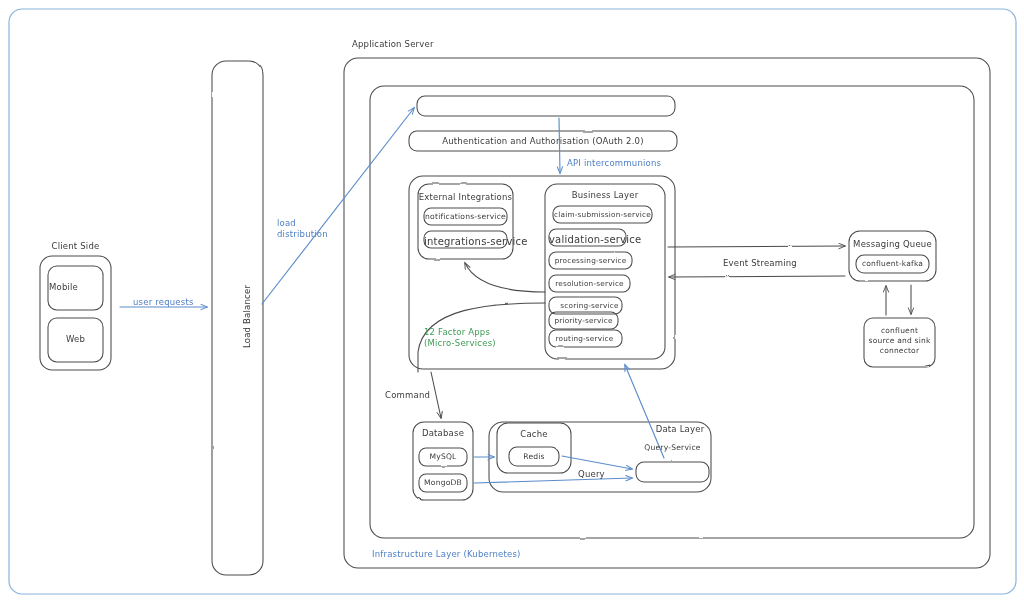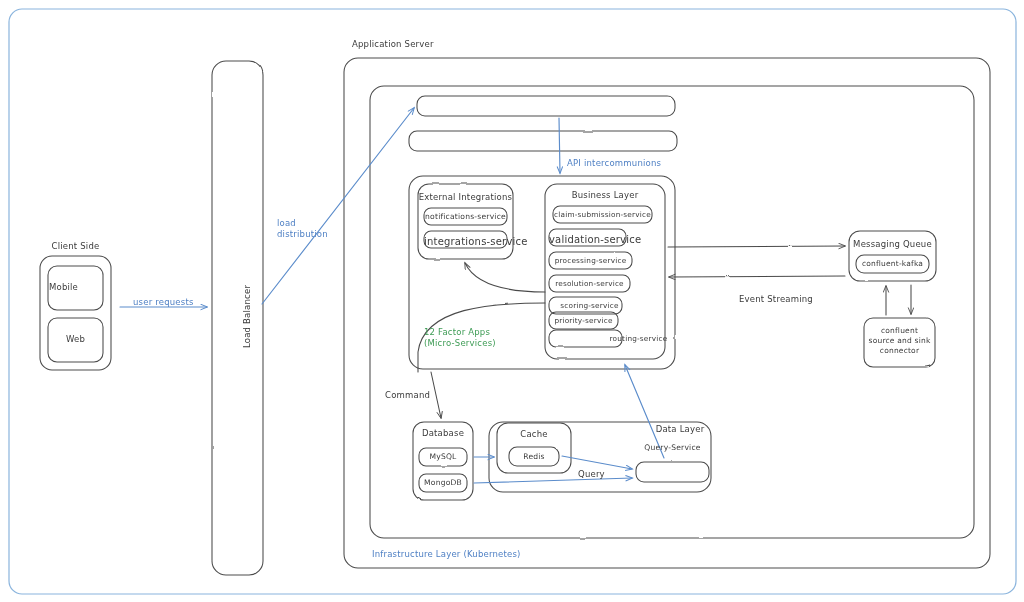--- a/index.html
+++ b/index.html
@@ -162,33 +162,34 @@
   </svg>
 
   <div class="lbl" style="left:352px;top:39px;font-size:8.5px;">Application Server</div>
 
   <div class="lbl ctr" style="left:40px;top:241px;width:71px;">Client Side</div>
   <div class="lbl ctr" style="left:48px;top:282px;width:31px;">Mobile</div>
   <div class="lbl ctr" style="left:48px;top:334px;width:55px;">Web</div>
 
   <div class="lbl vert" style="left:242px;top:348px;">Load Balancer</div>
 
+  <div class="lbl ctr" style="left:409px;top:136px;width:268px;">Authentication and Authorisation (OAuth 2.0)</div>
 
   <div class="lbl ctr" style="left:416px;top:192px;width:99px;">External Integrations</div>
   <div class="lbl ctr" style="left:424px;top:212px;width:83px;font-size:7.6px;">notifications-service</div>
   <div class="lbl ctr" style="left:424px;top:235px;width:90px;font-size:10px;">integrations-service</div>
 
   <div class="lbl ctr" style="left:545px;top:190px;width:120px;">Business Layer</div>
   <div class="lbl ctr" style="left:553px;top:210px;width:99px;font-size:7.3px;">claim-submission-service</div>
   <div class="lbl ctr" style="left:549px;top:233px;width:77px;font-size:10px;">validation-service</div>
   <div class="lbl ctr" style="left:549px;top:256px;width:83px;font-size:7.3px;">processing-service</div>
   <div class="lbl ctr" style="left:549px;top:279px;width:81px;font-size:7.3px;">resolution-service</div>
   <div class="lbl ctr" style="left:549px;top:301px;width:81px;font-size:7.3px;">scoring-service</div>
   <div class="lbl ctr" style="left:549px;top:316px;width:69px;font-size:7.3px;">priority-service</div>
-  <div class="lbl ctr" style="left:574px;top:334px;width:73px;font-size:7.3px;padding-left:28px;">routing-service</div>
+  <div class="lbl ctr" style="left:520px;top:334px;width:73px;font-size:7.3px;padding-left:28px;">routing-service</div>
 
   <div class="lbl ctr" style="left:849px;top:239px;width:87px;">Messaging Queue</div>
   <div class="lbl ctr" style="left:856px;top:259px;width:73px;font-size:7.5px;">confluent-kafka</div>
   <div class="lbl ctr" style="left:864px;top:326px;width:71px;font-size:7.5px;">confluent
 source and sink
 connector</div>
 
   <div class="lbl ctr" style="left:645px;top:424px;width:70px;">Data Layer</div>
   <div class="lbl ctr" style="left:413px;top:428px;width:60px;">Database</div>
   <div class="lbl ctr" style="left:419px;top:452px;width:48px;font-size:7.6px;">MySQL</div>
@@ -196,18 +197,18 @@
   <div class="lbl ctr" style="left:497px;top:429px;width:74px;">Cache</div>
   <div class="lbl ctr" style="left:509px;top:452px;width:50px;font-size:7.6px;">Redis</div>
   <div class="lbl ctr" style="left:636px;top:443px;width:73px;font-size:7.6px;">Query-Service</div>
 
   <div class="lbl blue" style="left:133px;top:297px;">user requests</div>
   <div class="lbl blue" style="left:277px;top:218px;">load
 distribution</div>
   <div class="lbl blue" style="left:567px;top:158px;">API intercommunions</div>
   <div class="lbl green" style="left:424px;top:327px;">12 Factor Apps
 (Micro-Services)</div>
-  <div class="lbl" style="left:739px;top:258px;margin-top:36px;">Event Streaming</div>
+  <div class="lbl" style="left:723px;top:258px;">Event Streaming</div>
   <div class="lbl" style="left:385px;top:390px;">Command</div>
   <div class="lbl" style="left:578px;top:469px;">Query</div>
   <div class="lbl blue" style="left:372px;top:549px;">Infrastructure Layer (Kubernetes)</div>
 
 </div>
 
 </body></html>

